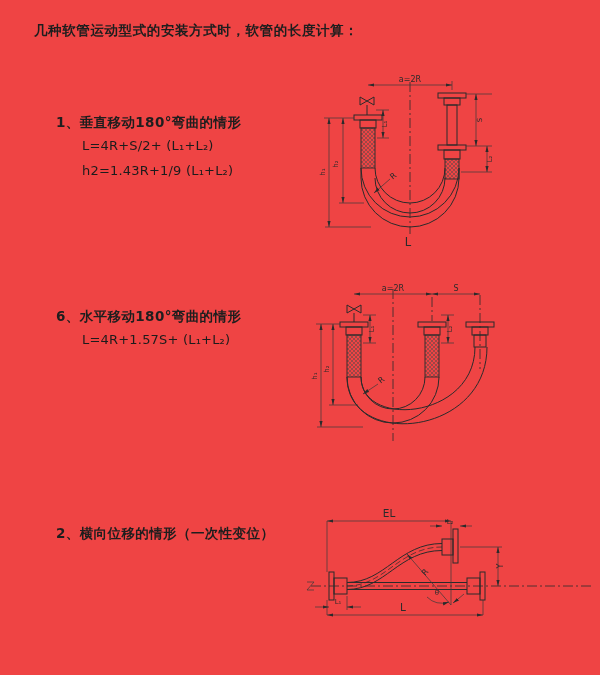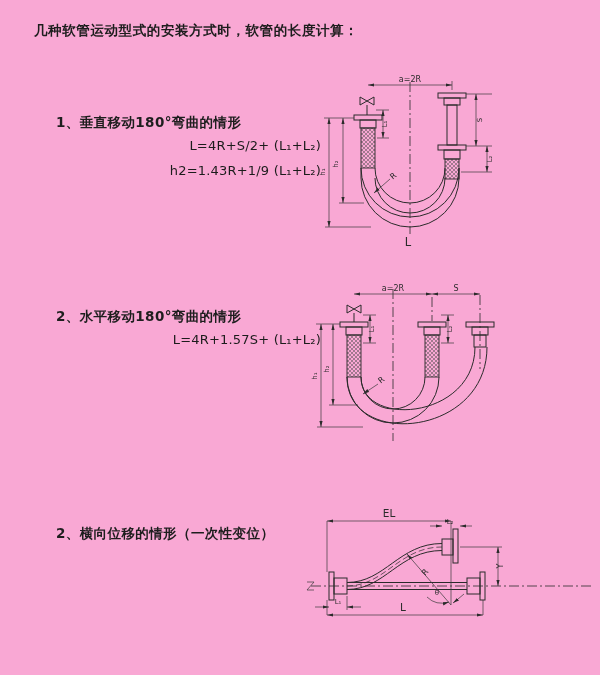--- a/index.html
+++ b/index.html
@@ -1,26 +1,26 @@
 <!DOCTYPE html>
 <html><head>
 <meta charset="utf-8">
 <style>
   html,body{margin:0;padding:0;background:#e8e8e8;}
   .page{
-    position:relative;width:600px;height:675px;background:#f9a8d4;
+    position:relative;width:600px;height:675px;background:#ef4444;
     font-family:"DejaVu Sans",sans-serif;color:#222;overflow:hidden;
   }
   .title{
     position:absolute;left:34px;top:22px;margin:0;
     font-size:13.5px;font-weight:bold;letter-spacing:0.6px;color:#1e1e1e;
   }
   .sec{position:absolute;left:56px;width:265px;}
   .heading{font-size:13.5px;font-weight:bold;height:22px;line-height:22px;color:#1e1e1e;letter-spacing:0.4px;white-space:nowrap;}
-  .formulas{margin-left:26px;text-align:right;}
+  .formulas{margin-left:26px;}
   .formula{height:25px;line-height:25px;font-size:13px;letter-spacing:0.2px;color:#1c1c1c;white-space:nowrap;}
   .diag{position:absolute;}
   svg text{font-family:"DejaVu Sans",sans-serif;fill:#2b2b2b;}
   .t7{font-size:7px;}
   .t8{font-size:8px;}
   .t10{font-size:10.5px;}
   .t11{font-size:11.5px;}
   .ln{stroke:#2b2b2b;stroke-width:1;fill:none;}
   .hr{stroke:#2b2b2b;stroke-width:0.9;}
   .thin{stroke:#3a3a3a;stroke-width:0.7;fill:none;}
@@ -36,21 +36,21 @@
 
   <section class="sec" style="top:111px">
     <div class="heading">1、垂直移动180°弯曲的情形</div>
     <div class="formulas">
       <div class="formula">L=4R+S/2+ (L₁+L₂)</div>
       <div class="formula">h2=1.43R+1/9 (L₁+L₂)</div>
     </div>
   </section>
 
   <section class="sec" style="top:305px">
-    <div class="heading">2、水平移动180°弯曲的情形</div>
+    <div class="heading">6、水平移动180°弯曲的情形</div>
     <div class="formulas">
       <div class="formula">L=4R+1.57S+ (L₁+L₂)</div>
     </div>
   </section>
 
   <section class="sec" style="top:522px">
     <div class="heading">2、横向位移的情形（一次性变位）</div>
   </section>
 
   <svg class="diag" style="left:316px;top:72px" width="268" height="192" viewBox="0 0 268 192">

